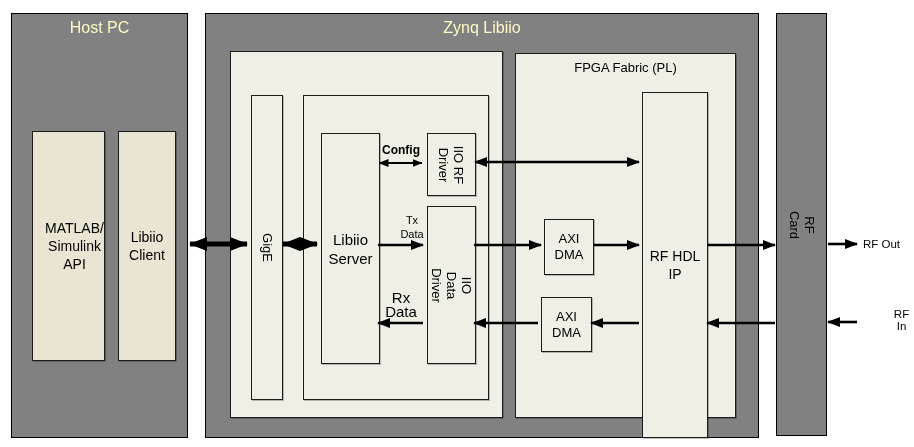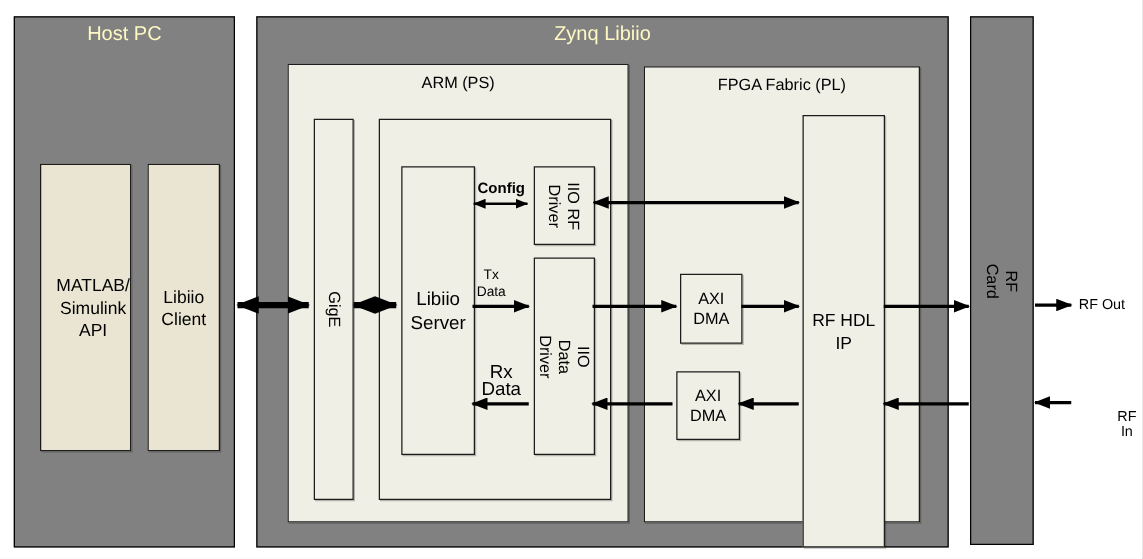--- a/index.html
+++ b/index.html
@@ -45,21 +45,20 @@
 Simulink
 API</div>
     <div class="block tan" style="left:106px;top:117px;width:58px;height:230px;font-size:14px;line-height:18px;">Libiio
 Client</div>
   </div>
 
   <div class="panel" style="left:205px;top:13px;width:554px;height:425px;">
     <div class="panel-title">Zynq Libiio</div>
 
     <div class="region" style="left:24px;top:37px;width:273px;height:367px;">
-      <div class="region-title">ARM (PS)</div>
       <div class="block" style="left:20px;top:43px;width:32px;height:305px;font-size:13px;">
         <span class="vtext">GigE</span>
       </div>
       <div class="outline" style="left:72px;top:43px;width:186px;height:305px;">
         <div class="block" style="left:17px;top:37px;width:59px;height:231px;font-size:15px;line-height:19px;">Libiio
 Server</div>
         <div class="block" style="left:123px;top:37px;width:49px;height:63px;font-size:13px;">
           <span class="vtext">IIO RF
 Driver</span>
         </div>
@@ -106,20 +105,20 @@
     <line class="med" x1="707" y1="245" x2="775" y2="245" marker-end="url(#mkM)"></line>
     <line class="med" x1="828" y1="244" x2="857" y2="244" marker-end="url(#mkM)"></line>
     <line class="med" x1="639" y1="323" x2="591" y2="323" marker-end="url(#mkM)"></line>
     <line class="med" x1="538" y1="323" x2="474" y2="323" marker-end="url(#mkM)"></line>
     <line class="med" x1="423" y1="323" x2="378" y2="323" marker-end="url(#mkM)"></line>
     <line class="med" x1="775" y1="323" x2="707" y2="323" marker-end="url(#mkM)"></line>
     <line class="med" x1="857" y1="322" x2="828" y2="322" marker-end="url(#mkM)"></line>
   </svg>
 
   <div class="arrow-label" style="left:370px;top:143px;width:62px;font-size:12px;font-weight:bold;">Config</div>
-  <div class="arrow-label" style="left:371px;top:213px;width:44px;font-size:11px;line-height:14px;">Tx
+  <div class="arrow-label" style="left:390px;top:213px;width:44px;font-size:11px;line-height:14px;">Tx
 Data</div>
   <div class="arrow-label" style="left:379px;top:291px;width:44px;font-size:15px;line-height:14px;">Rx
 Data</div>
   <div class="arrow-label" style="left:863px;top:238px;font-size:11.5px;">RF Out</div>
-  <div class="arrow-label" style="left:867px;top:328px;font-size:11.5px;padding-left:22px;">RF In</div>
+  <div class="arrow-label" style="left:867px;top:308px;font-size:11.5px;padding-left:22px;">RF In</div>
 
 </div>
 
 </body></html>

